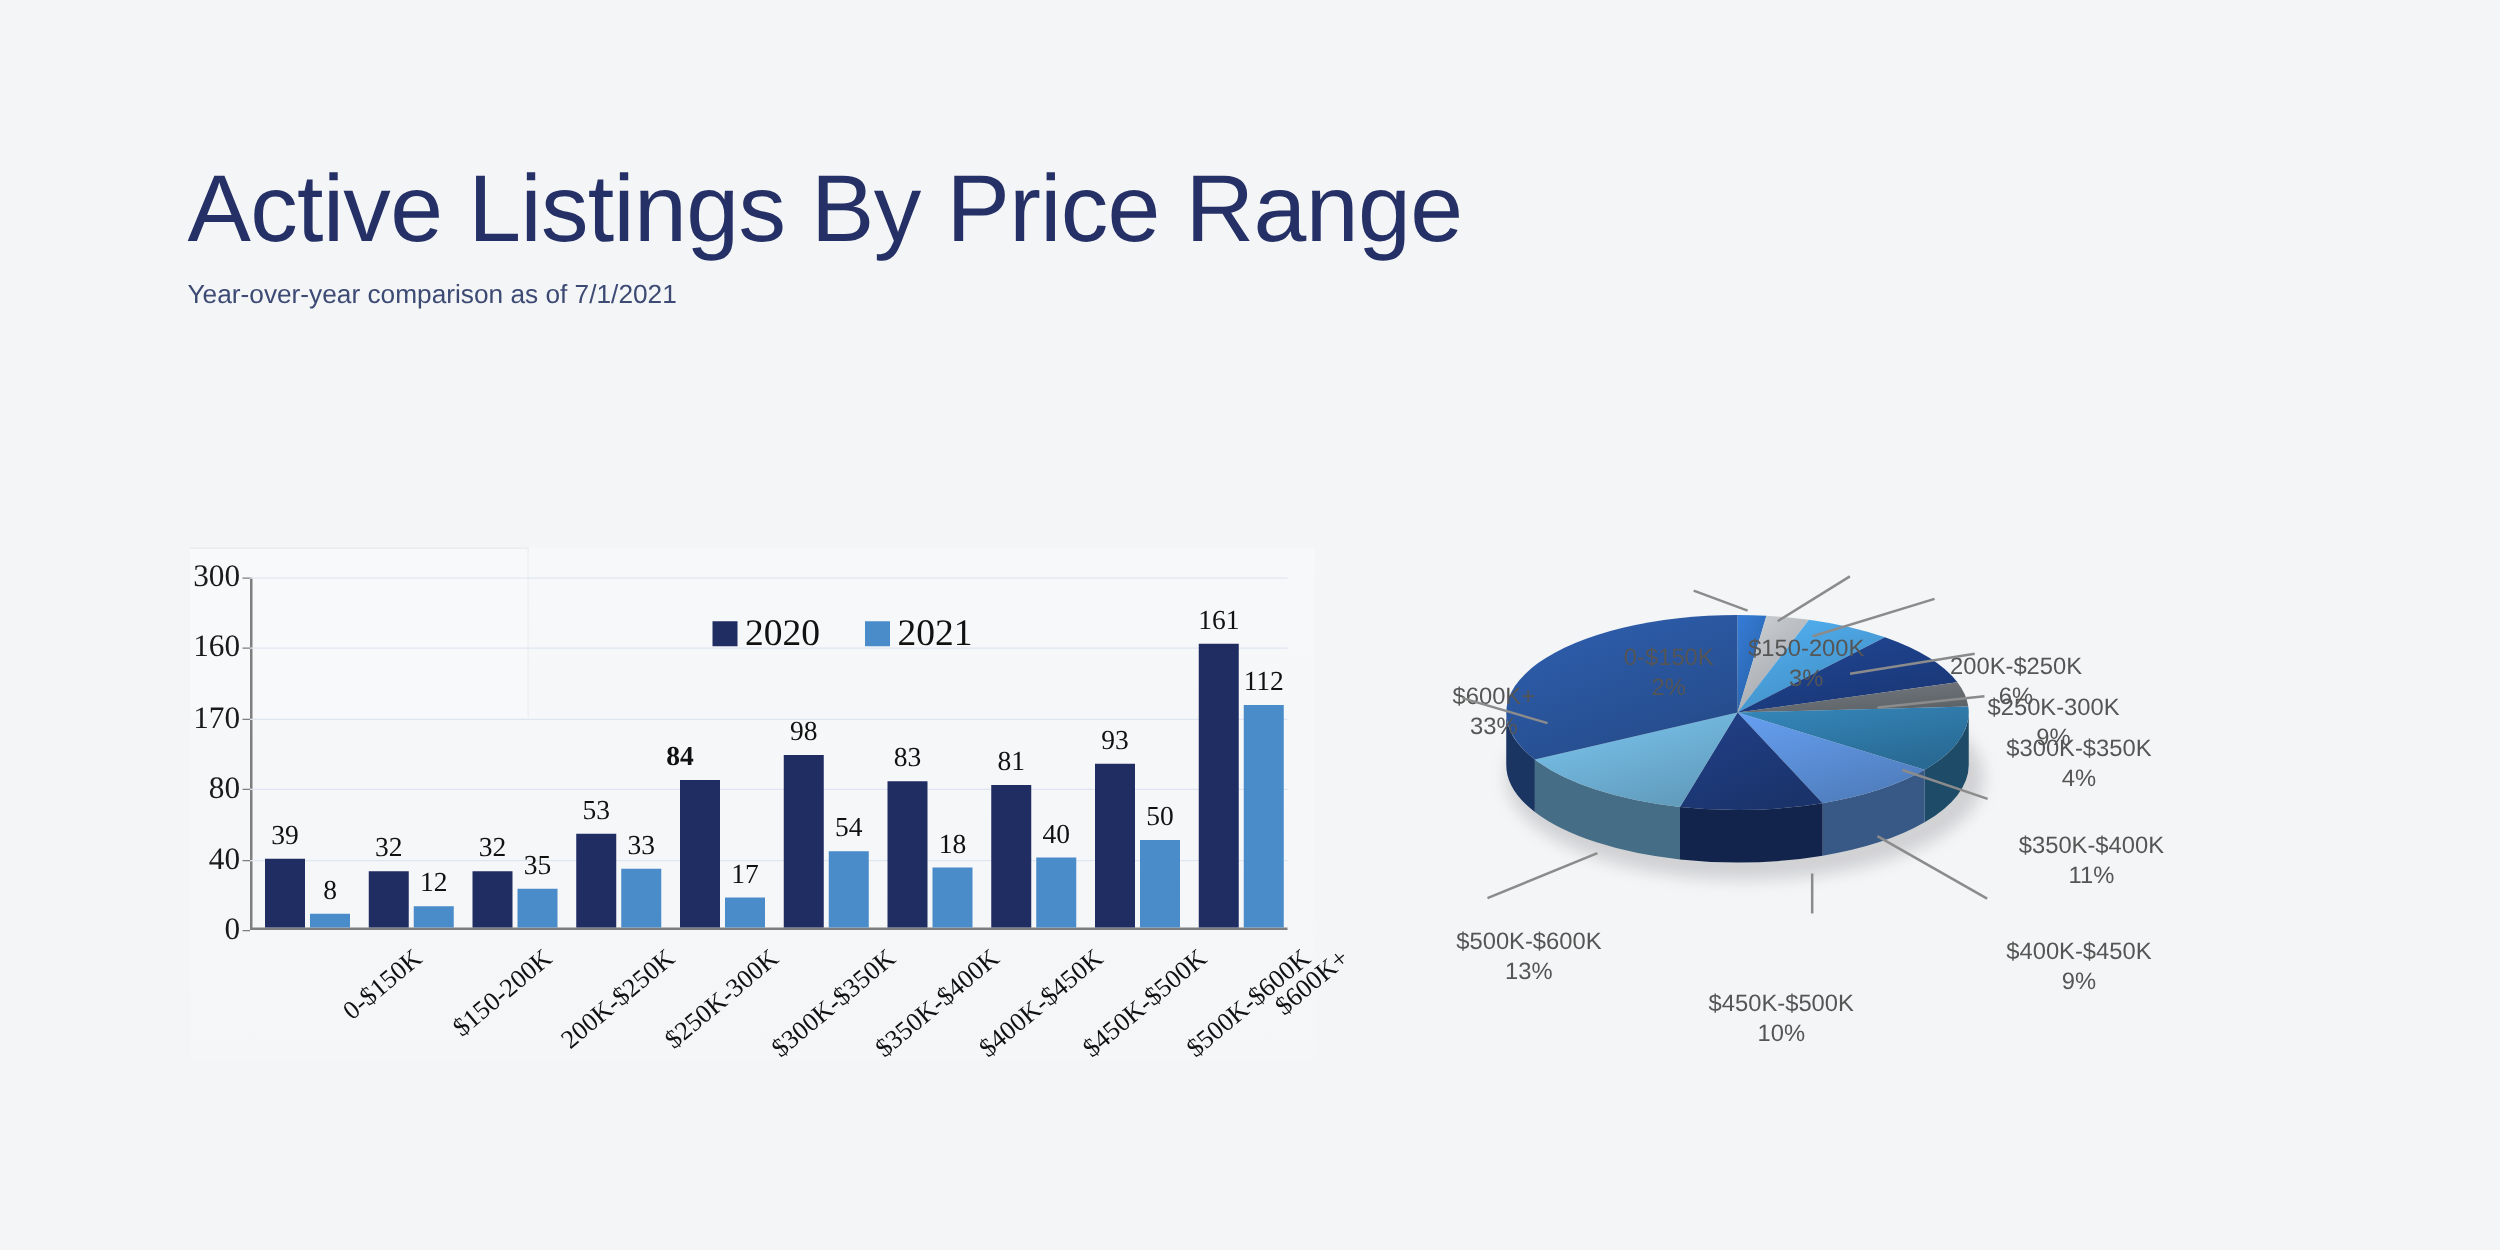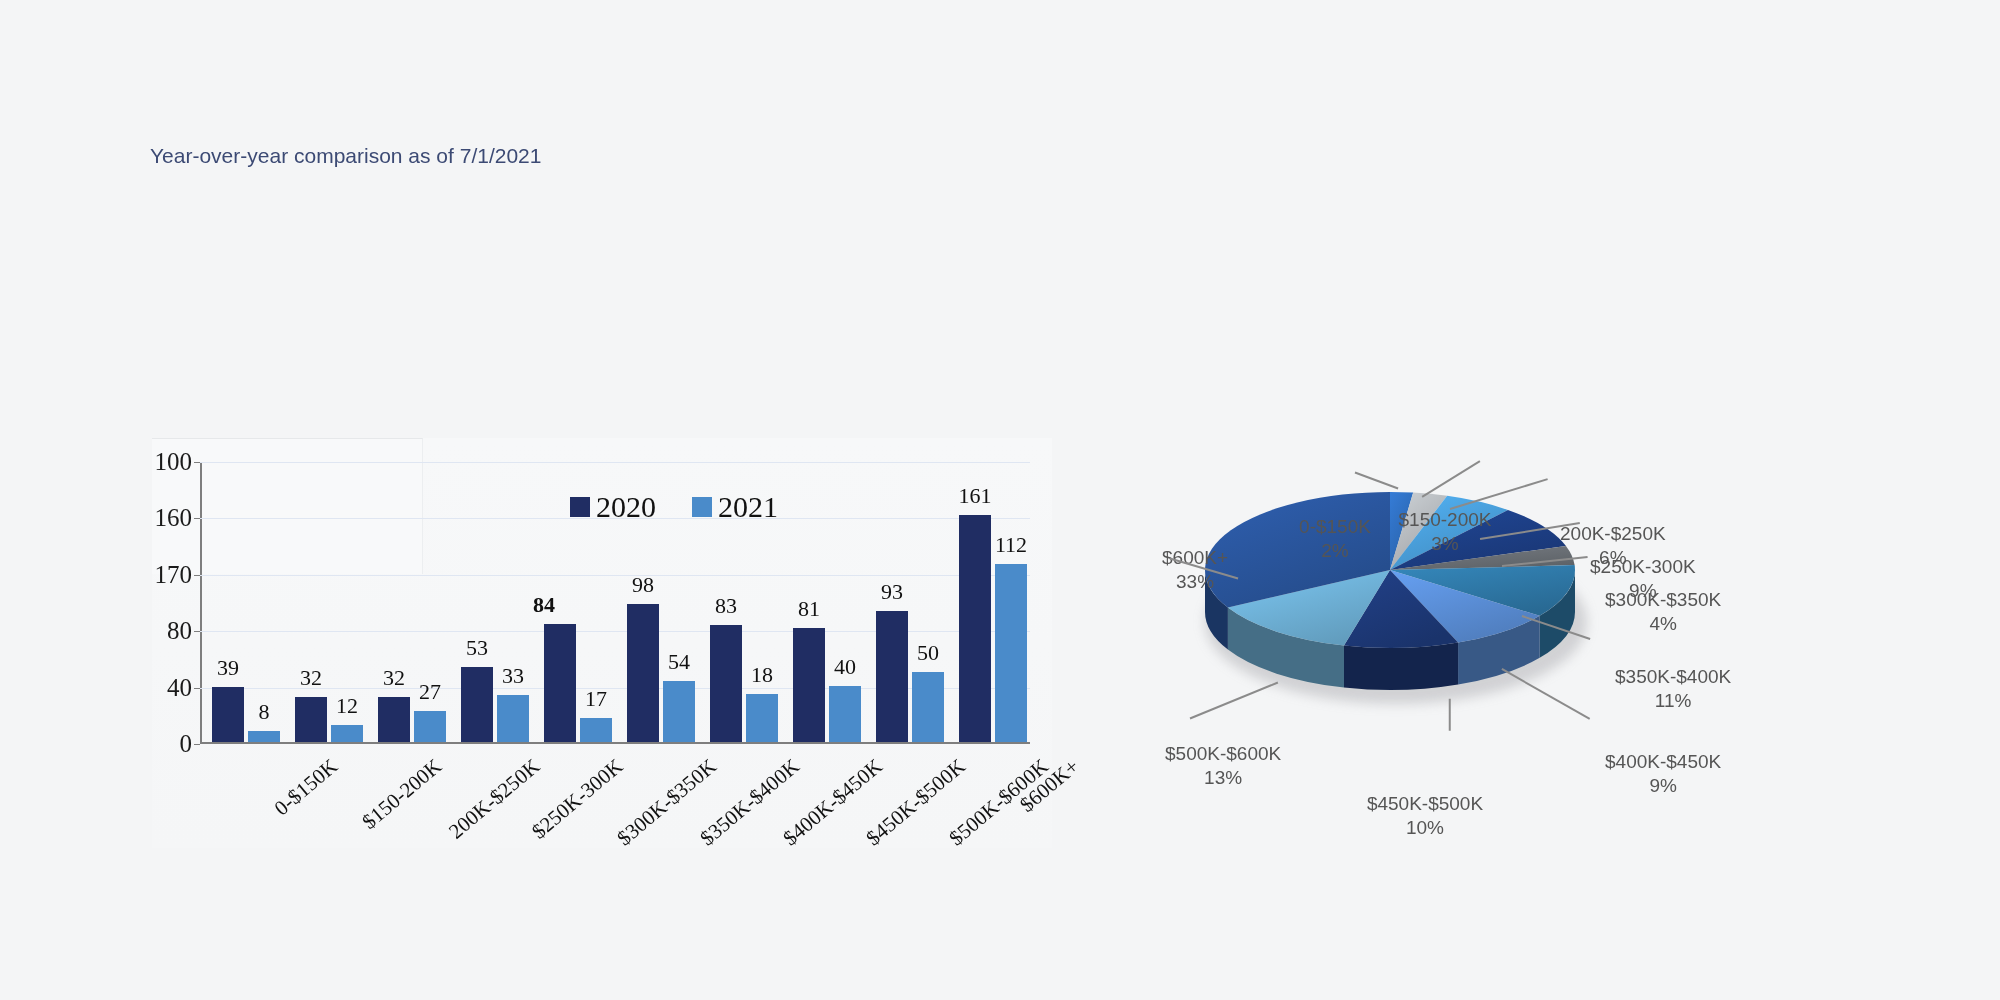--- a/index.html
+++ b/index.html
@@ -90,20 +90,21 @@
   }
   .pie-callout .pct { display: block; }
   .leader { position: absolute; background: #8b8b8b; height: 1.5px; transform-origin: left center; }
 </style>
 </head>
 <body>
 
 <div id="page">
 
   <div id="header">
+    <div id="title">Active Listings By Price Range</div>
     <div id="subtitle">Year-over-year comparison as of 7/1/2021</div>
   </div>
 
   <div id="bar-card">
     <div id="bar-plot">
       <div id="yaxis-line"></div>
       <div id="xaxis-line"></div>
       <div id="grid-layer">
           <div class="gridline" style="top: 225.6px;"></div>
           <div class="gridline" style="top: 169.2px;"></div>
@@ -115,41 +116,41 @@
           <div class="ytick" style="top: 282px;">0</div>
           <div class="tickmark" style="top: 282px;"></div>
           <div class="ytick" style="top: 225.6px;">40</div>
           <div class="tickmark" style="top: 225.6px;"></div>
           <div class="ytick" style="top: 169.2px;">80</div>
           <div class="tickmark" style="top: 169.2px;"></div>
           <div class="ytick" style="top: 112.8px;">170</div>
           <div class="tickmark" style="top: 112.8px;"></div>
           <div class="ytick" style="top: 56.4px;">160</div>
           <div class="tickmark" style="top: 56.4px;"></div>
-          <div class="ytick" style="top: 0px;">100</div>
+          <div class="ytick" style="top: 0px;">300</div>
           <div class="tickmark" style="top: 0px;"></div>
         </div>
       <div id="bars-layer">
           <div class="group" style="left: 6px; width: 83px;">
             <div class="bar y2020" style="height: 54.99px; background: rgb(32, 45, 99);"></div>
             <div class="barlabel" style="left: 22px; bottom: 60.99px;">39</div>
             <div class="bar y2021" style="height: 11.28px; background: rgb(74, 139, 202);"></div>
             <div class="barlabel" style="left: 58px; bottom: 17.28px;">8</div>
           </div>
           <div class="group" style="left: 89px; width: 83px;">
             <div class="bar y2020" style="height: 45.12px; background: rgb(32, 45, 99);"></div>
             <div class="barlabel" style="left: 22px; bottom: 51.12px;">32</div>
             <div class="bar y2021" style="height: 16.92px; background: rgb(74, 139, 202);"></div>
             <div class="barlabel" style="left: 58px; bottom: 22.92px;">12</div>
           </div>
           <div class="group" style="left: 172px; width: 83px;">
             <div class="bar y2020" style="height: 45.12px; background: rgb(32, 45, 99);"></div>
             <div class="barlabel" style="left: 22px; bottom: 51.12px;">32</div>
             <div class="bar y2021" style="height: 31.02px; background: rgb(74, 139, 202);"></div>
-            <div class="barlabel" style="left: 58px; bottom: 37.02px;">27</div>
+            <div class="barlabel" style="left: 58px; bottom: 37.02px;">35</div>
           </div>
           <div class="group" style="left: 255px; width: 83px;">
             <div class="bar y2020" style="height: 74.73px; background: rgb(32, 45, 99);"></div>
             <div class="barlabel" style="left: 22px; bottom: 80.73px;">53</div>
             <div class="bar y2021" style="height: 46.53px; background: rgb(74, 139, 202);"></div>
             <div class="barlabel" style="left: 58px; bottom: 52.53px;">33</div>
           </div>
           <div class="group" style="left: 338px; width: 83px;">
             <div class="bar y2020" style="height: 118.44px; background: rgb(32, 45, 99);"></div>
             <div class="barlabel" style="left: 6px; bottom: 124.44px; font-weight: bold;">84</div>

